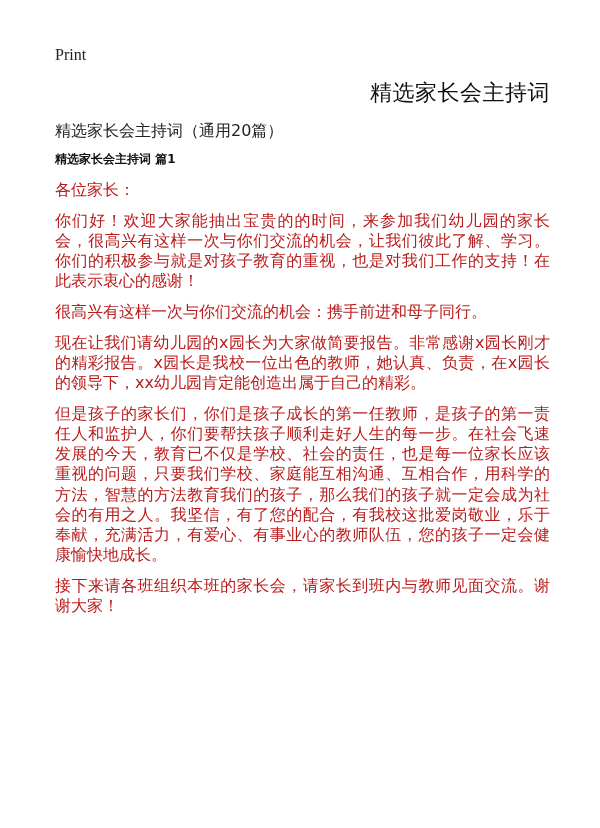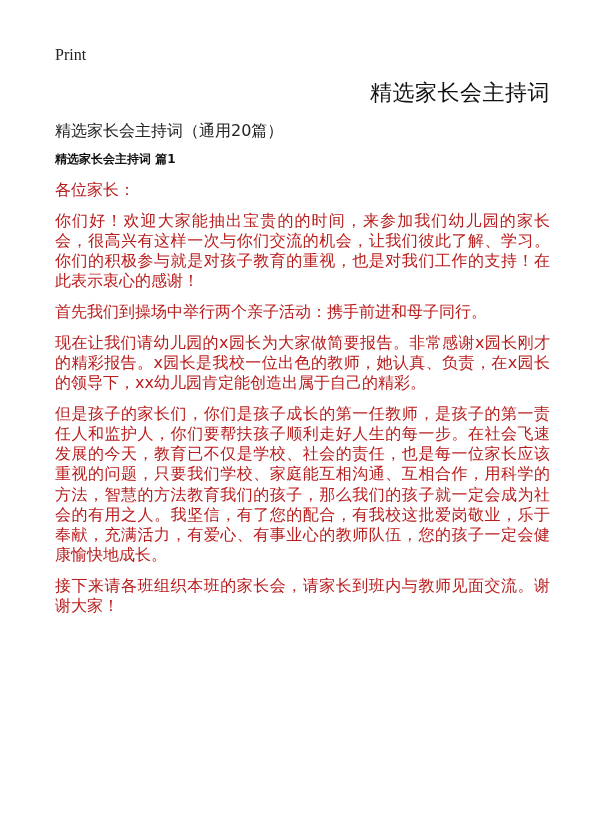--- a/index.html
+++ b/index.html
@@ -73,18 +73,18 @@
 <body>
 
 <div class="page">
   <div class="print-label">Print</div>
   <div class="doc-title">精选家长会主持词</div>
   <div class="subtitle">精选家长会主持词（通用20篇）</div>
   <div class="section-heading">精选家长会主持词 篇1</div>
   <div class="body-text">
     <p class="para">各位家长：</p>
     <p class="para">你们好！欢迎大家能抽出宝贵的的时间，来参加我们幼儿园的家长会，很高兴有这样一次与你们交流的机会，让我们彼此了解、学习。你们的积极参与就是对孩子教育的重视，也是对我们工作的支持！在此表示衷心的感谢！</p>
-    <p class="para">首先我们到操场中举行两个亲子活动：携手前进和母子同行。</p>
+    <p class="para">很高兴有这样一次与你们交流的机会：携手前进和母子同行。</p>
     <p class="para">现在让我们请幼儿园的x园长为大家做简要报告。非常感谢x园长刚才的精彩报告。x园长是我校一位出色的教师，她认真、负责，在x园长的领导下，xx幼儿园肯定能创造出属于自己的精彩。</p>
     <p class="para">但是孩子的家长们，你们是孩子成长的第一任教师，是孩子的第一责任人和监护人，你们要帮扶孩子顺利走好人生的每一步。在社会飞速发展的今天，教育已不仅是学校、社会的责任，也是每一位家长应该重视的问题，只要我们学校、家庭能互相沟通、互相合作，用科学的方法，智慧的方法教育我们的孩子，那么我们的孩子就一定会成为社会的有用之人。我坚信，有了您的配合，有我校这批爱岗敬业，乐于奉献，充满活力，有爱心、有事业心的教师队伍，您的孩子一定会健康愉快地成长。</p>
     <p class="para">接下来请各班组织本班的家长会，请家长到班内与教师见面交流。谢谢大家！</p>
   </div>
 </div>
 
 </body></html>

